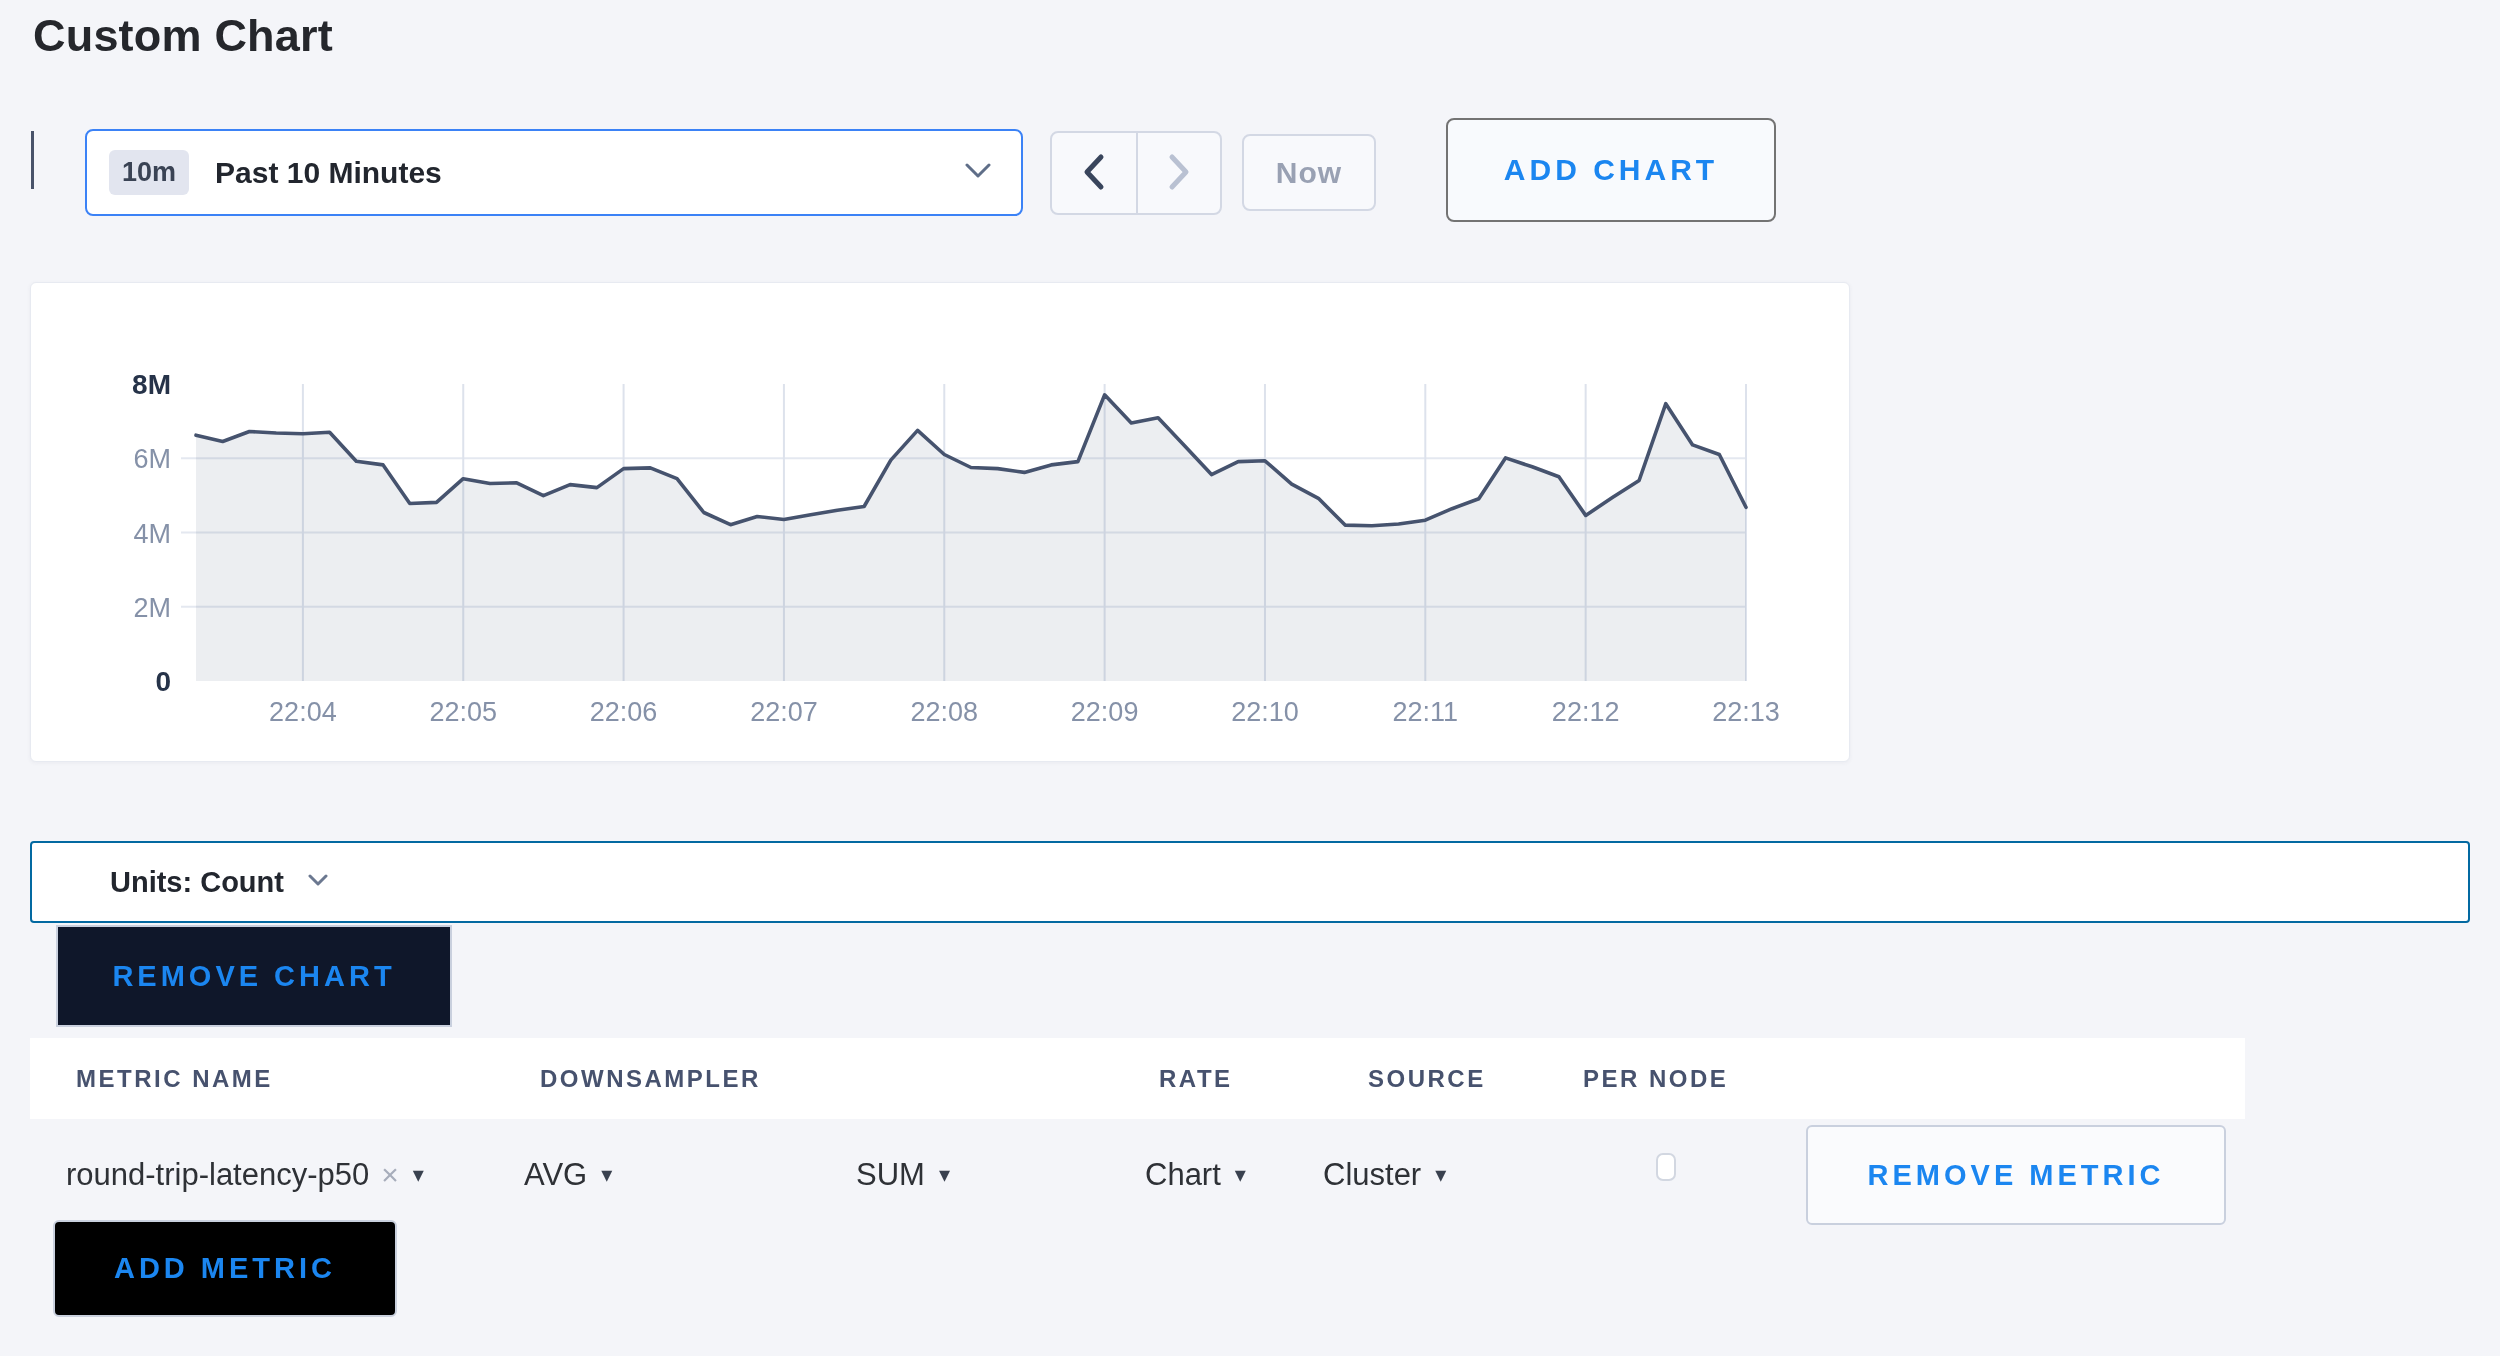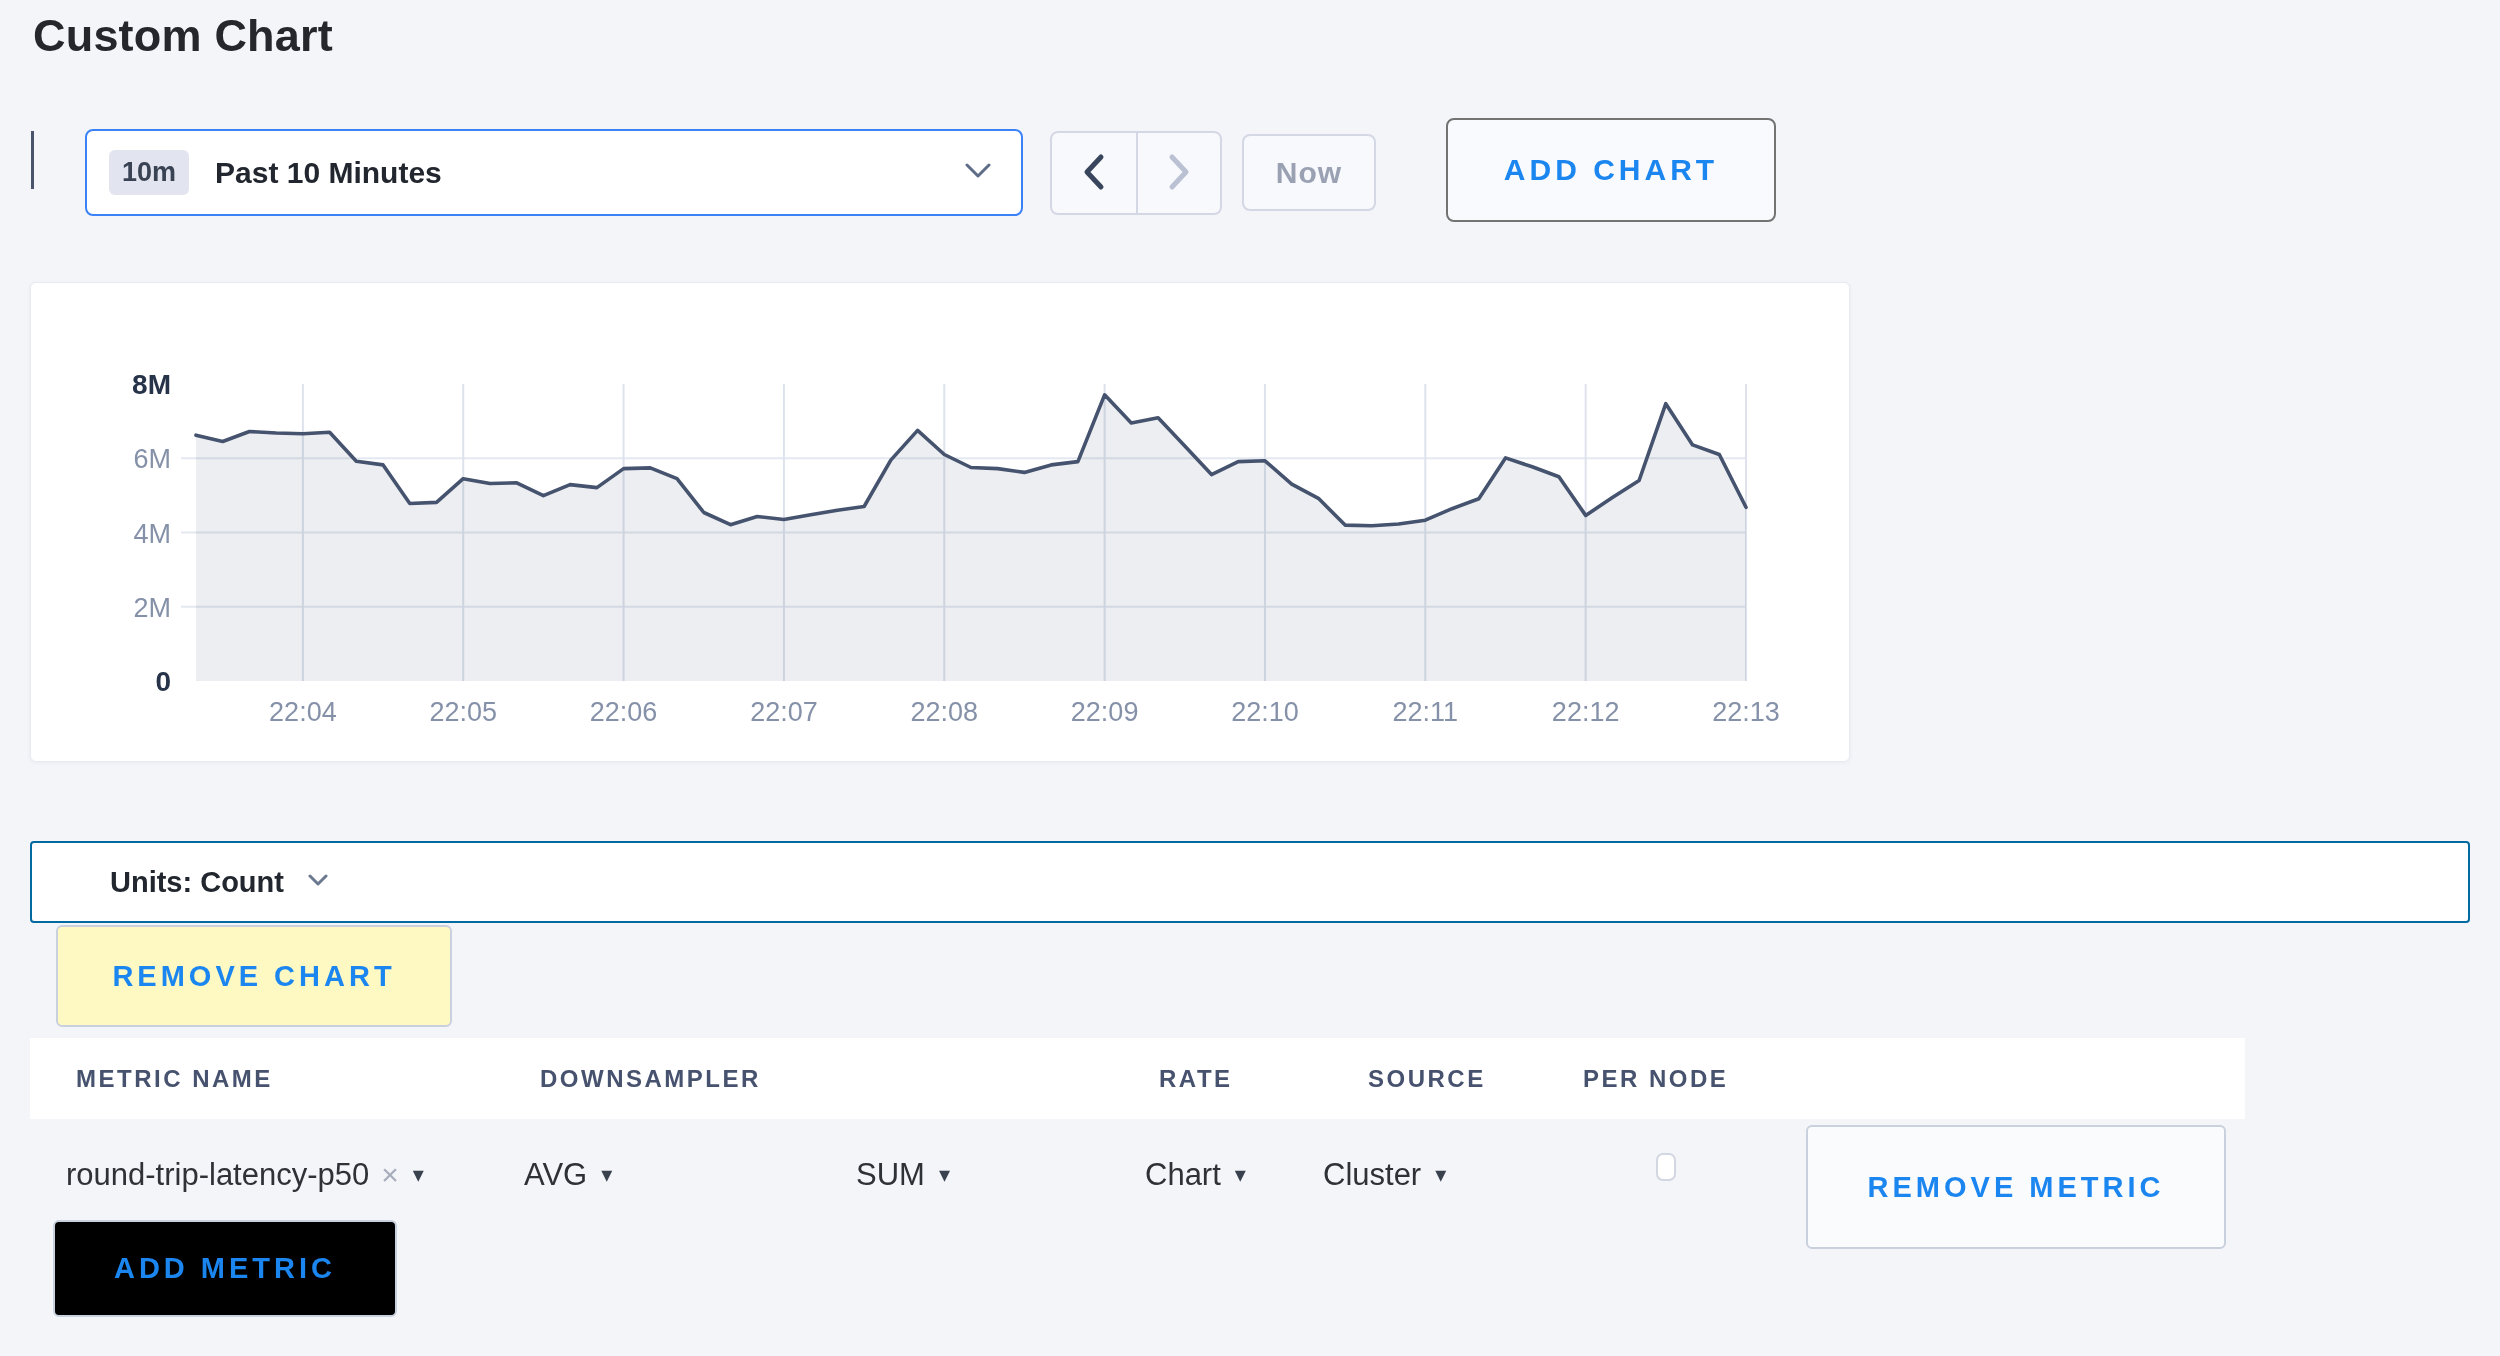--- a/index.html
+++ b/index.html
@@ -67,22 +67,22 @@
 
   
   .units-bar{
     position:absolute;left:30px;top:841px;width:2440px;height:82px;
     background:#ffffff;border:2px solid #0369a1;border-radius:4px;box-sizing:border-box;
     display:flex;align-items:center;padding-left:78px;cursor:pointer;
   }
   .units-label{font-size:29px;font-weight:bold;color:#22262e;}
   .units-bar .chev{margin-left:24px;}
 
-  .remove-chart-btn{left:56px;top:925px;width:396px;height:102px;border-radius:6px;
-    border-color:#c9d0de;background:#fef9c3;font-size:29px;}
+  .remove-chart-btn{left:56px;top:925px;width:396px;height:102px;border-radius:0;
+    border-color:#c9d0de;background:#0f172a;font-size:29px;}
 
   
   .table-header{
     position:absolute;left:30px;top:1038px;width:2215px;height:81px;background:#ffffff;
   }
   .th{
     position:absolute;top:0;height:81px;line-height:81px;
     font-size:24px;font-weight:bold;letter-spacing:2.5px;color:#47526e;white-space:nowrap;
   }
   .th-0{left:46px;} .th-1{left:510px;} .th-2{left:832px;}
@@ -94,21 +94,21 @@
     font-size:31px;color:#2e3136;white-space:nowrap;cursor:pointer;
   }
   .cell .caret{font-size:22px;color:#39414f;margin-left:14px;line-height:1;}
   .metric-x{color:#a7adbb;font-size:30px;margin-left:12px;}
   .cell-name{left:36px;}  .cell-ds{left:494px;} .cell-agg{left:826px;}
   .cell-rate{left:1115px;} .cell-src{left:1293px;}
   .pernode-checkbox{
     position:absolute;left:1626px;top:34px;width:20px;height:28px;
     background:#ffffff;border:2px solid #d2d7e1;border-radius:7px;box-sizing:border-box;cursor:pointer;
   }
-  .remove-metric-btn{left:1806px;top:1125px;width:420px;height:124px;border-radius:6px;
+  .remove-metric-btn{left:1806px;top:1125px;width:420px;height:100px;border-radius:6px;
     border-color:#c9d0de;background:#fafbfd;font-size:29px;}
   .add-metric-btn{left:53px;top:1220px;width:344px;height:97px;border-radius:6px;
     border-color:#c9d0de;background:#000000;font-size:29px;}
 </style>
 </head>
 <body>
 
 <div class="app">
 
   <div class="page-title">Custom Chart</div>

